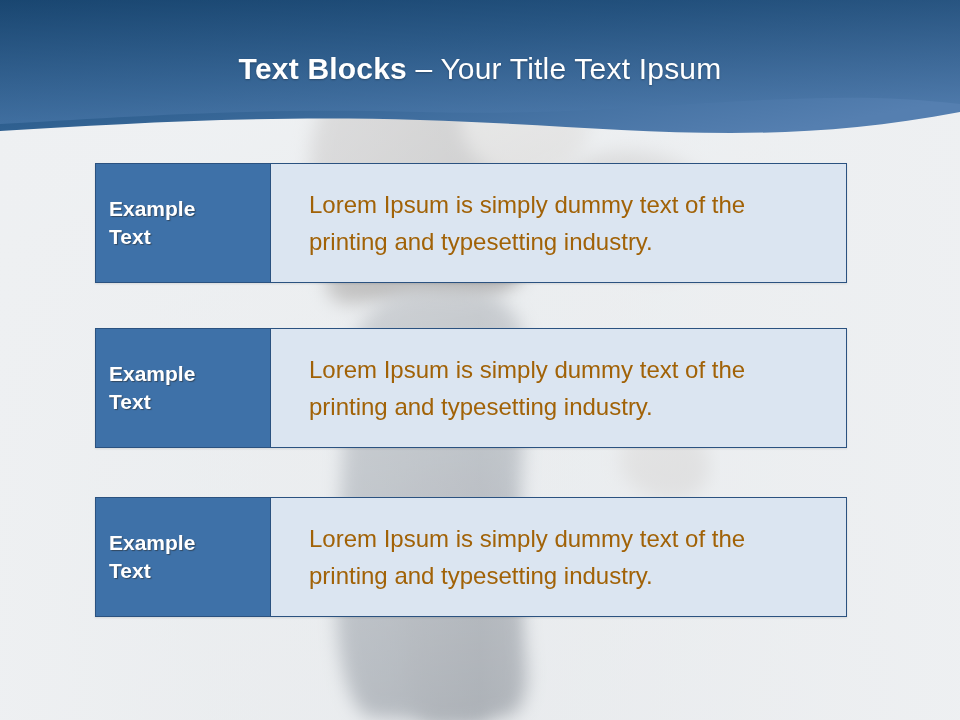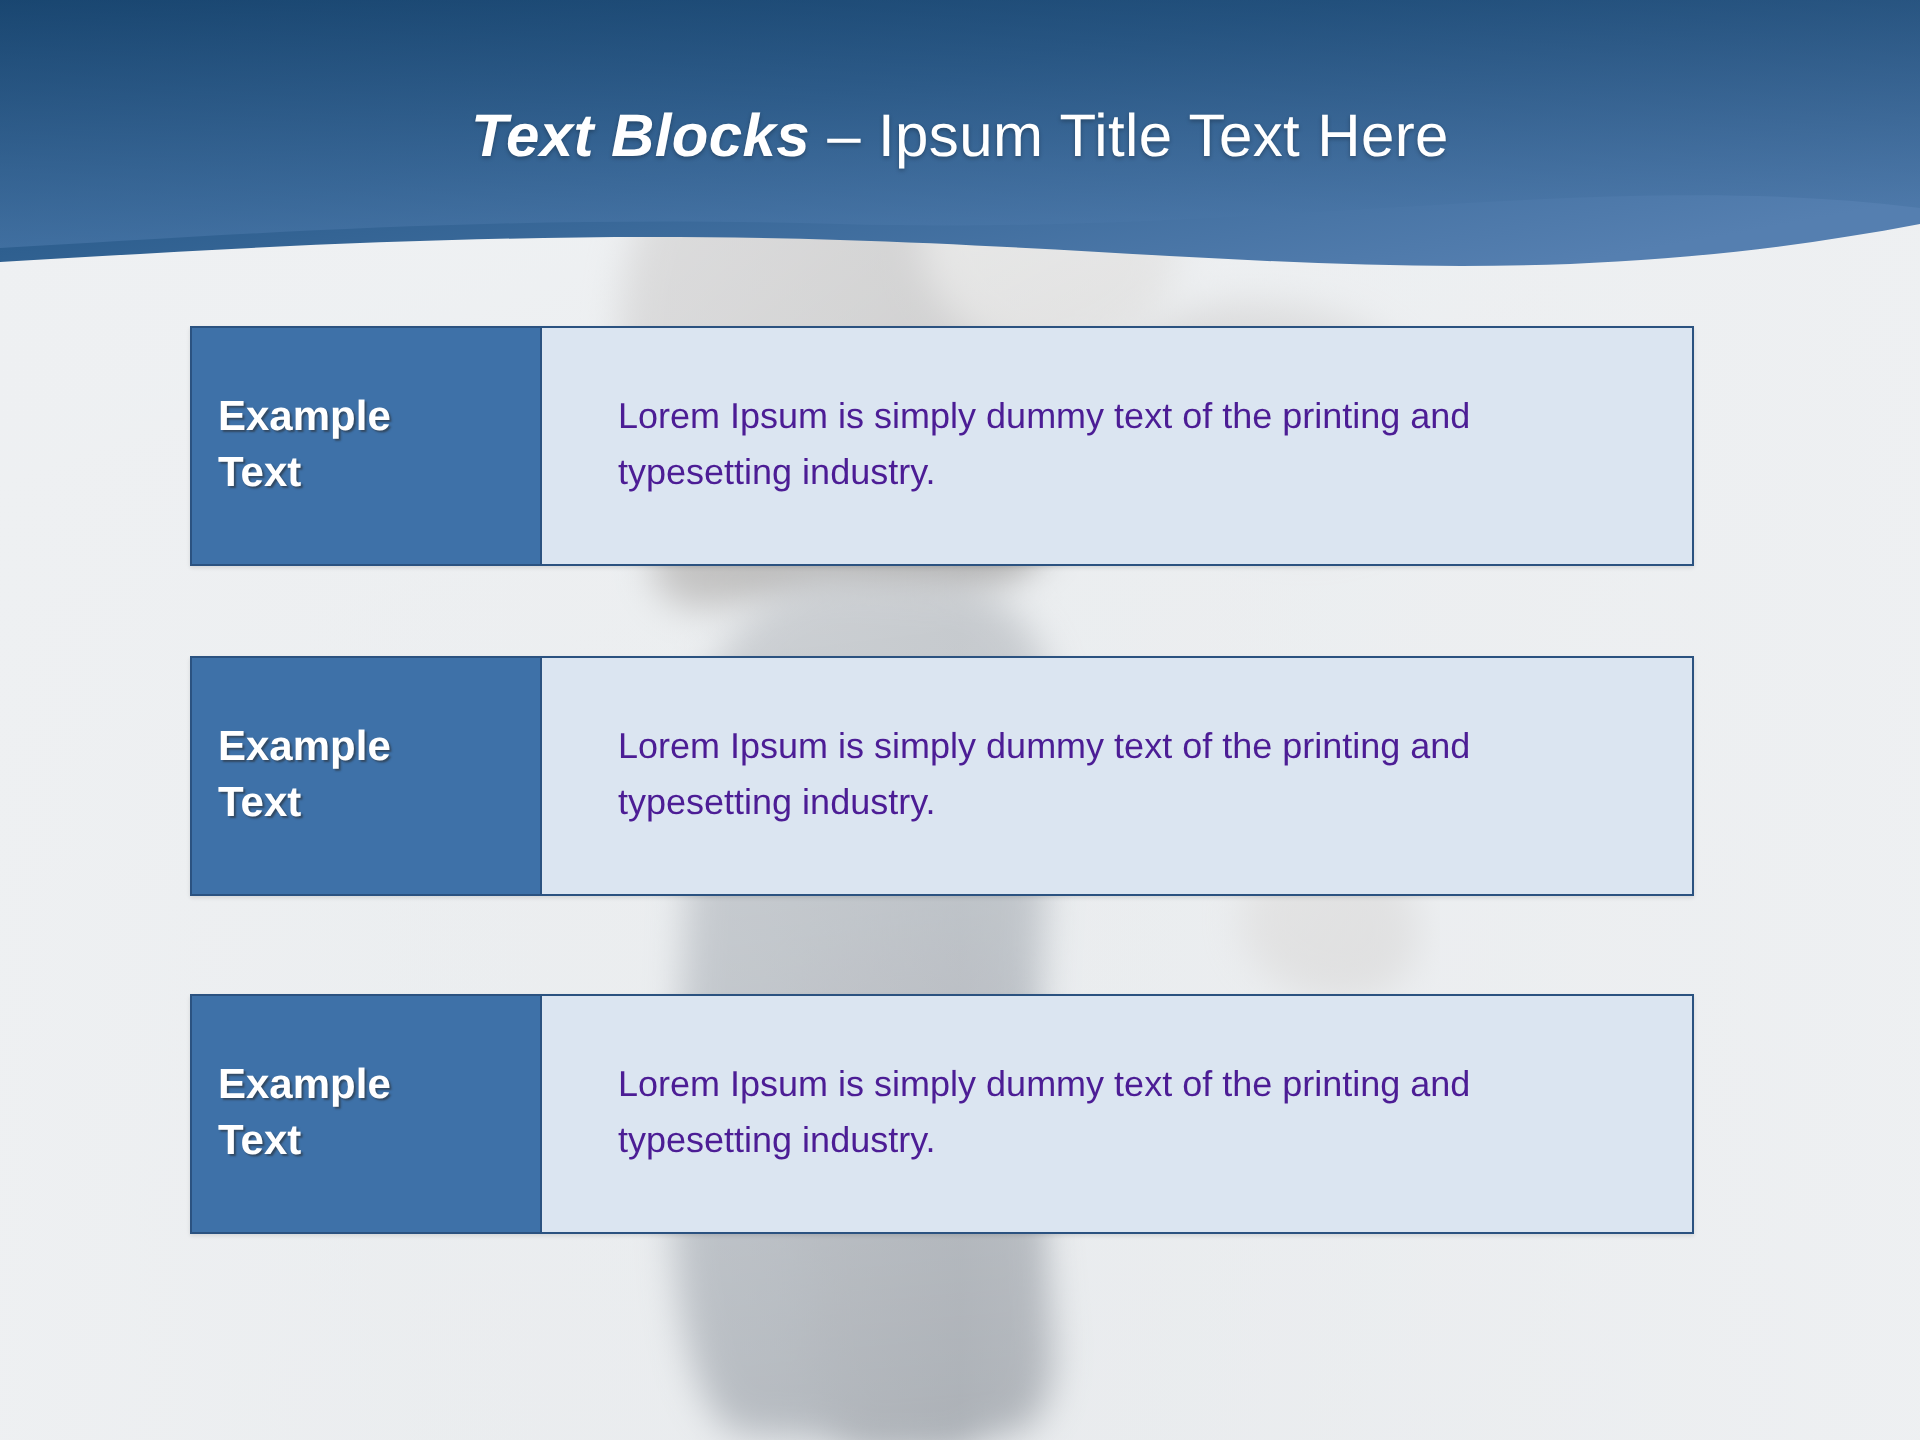--- a/index.html
+++ b/index.html
@@ -96,21 +96,21 @@
     position: absolute;
     left: 0; top: 52px;
     width: 960px;
     text-align: center;
     font-size: 30px;
     color: #ffffff;
     letter-spacing: 0.2px;
     white-space: nowrap;
     text-shadow: 0 1px 2px rgba(0,0,0,0.28);
   }
-  .header-title .bold { font-weight: bold; font-style: italic; }
+  .header-title .bold { font-weight: bold; }
   .header-title .light { font-weight: normal; }
 
   
   .rows {
     position: absolute;
     left: 0; top: 0;
     width: 960px;
     height: 720px;
     z-index: 6;
   }
@@ -148,22 +148,22 @@
   }
   .row-body {
     flex: 1 1 auto;
     background: #dbe5f1;
     display: flex;
     align-items: center;
     padding: 0 30px 0 38px;
     box-sizing: border-box;
   }
   .row-body-text {
-    color: #4c1d95;
-    font-size: 18px;
+    color: #a16207;
+    font-size: 24px;
     line-height: 1.55;
   }
 </style>
 </head>
 <body>
 
 <div class="slide">
 
   <div class="bg-photo">
     <div class="shape s1"></div>
@@ -186,21 +186,21 @@
         </linearGradient>
         <linearGradient id="bannerGrad2" x1="0" y1="0" x2="0" y2="1">
           <stop offset="0%" stop-color="#18436c"></stop>
           <stop offset="100%" stop-color="#4f7cae"></stop>
         </linearGradient>
       </defs>
       <path d="M0,0 H960 V112 C760,150 620,126 420,120 C260,115 120,124 0,131 Z" fill="url(#bannerGrad)"></path>
       <path d="M0,0 H960 V104 C800,84 640,118 420,112 C250,107 110,118 0,124 Z" fill="url(#bannerGrad2)" opacity="0.55"></path>
     </svg>
     <div class="header-title">
-      <span class="bold">Text Blocks</span><span class="light"> – </span><span class="light">Ipsum Title Text Here</span>
+      <span class="bold">Text Blocks</span><span class="light"> – </span><span class="light">Your Title Text Ipsum</span>
     </div>
   </div>
 
   <div class="rows">
 
     <div class="row row-1">
       <div class="row-label">
         <div class="row-label-text">Example Text</div>
       </div>
       <div class="row-body">

